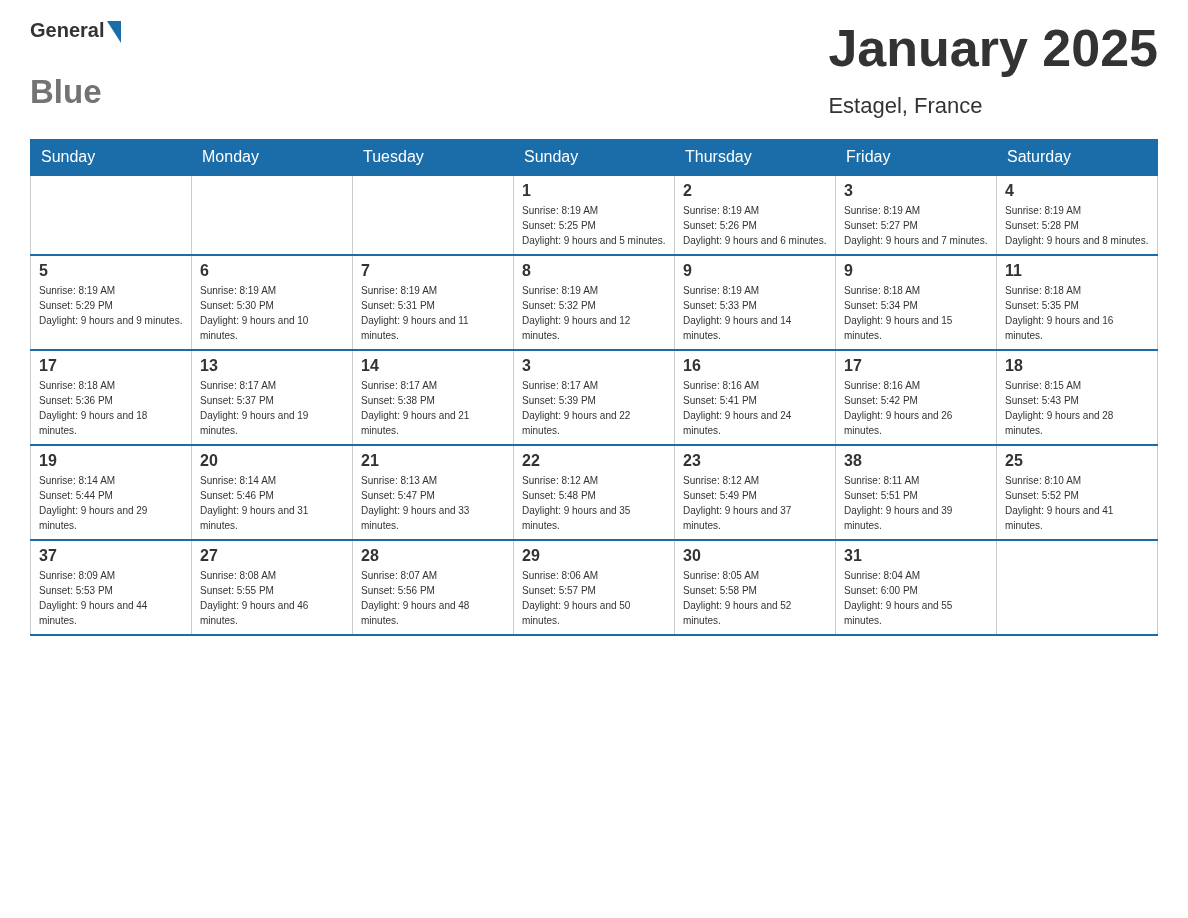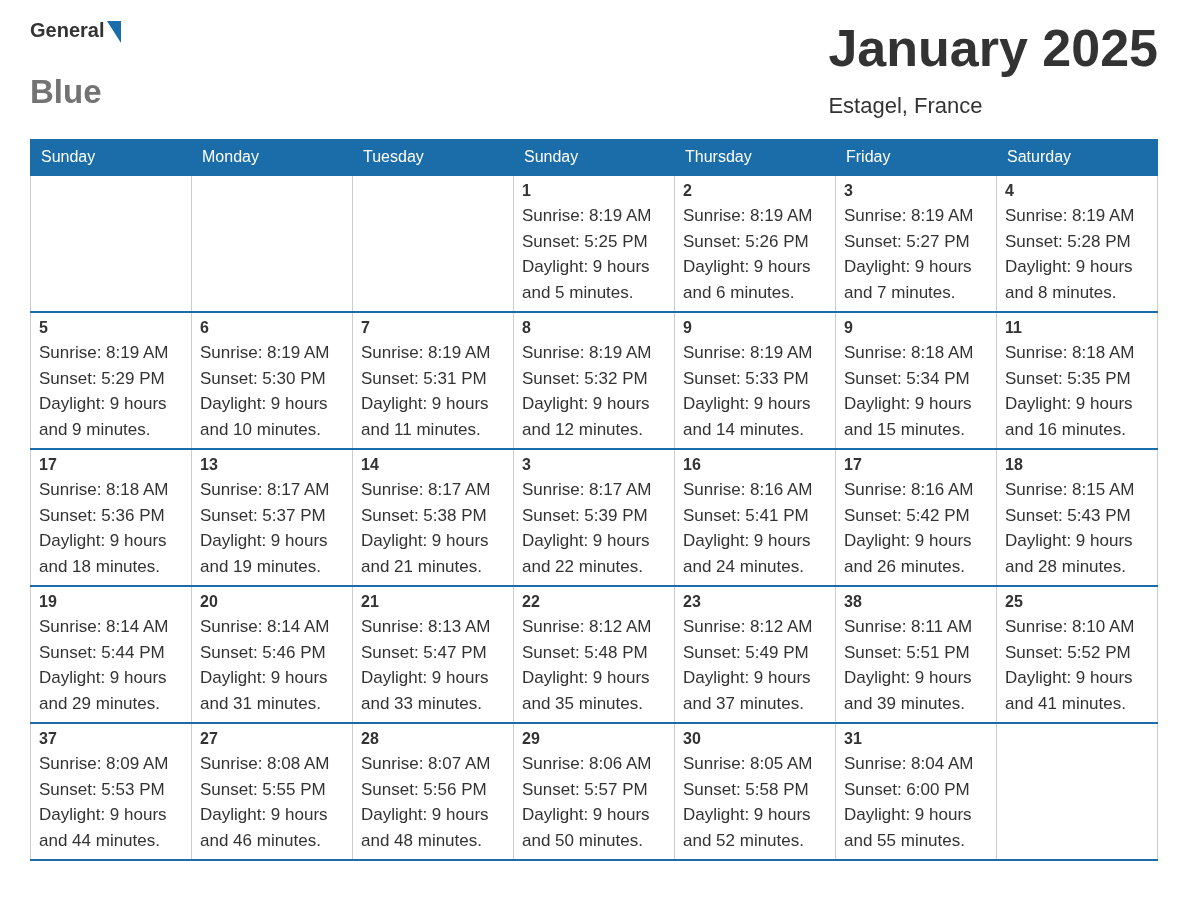--- a/index.html
+++ b/index.html
@@ -76,21 +76,21 @@
     .calendar tr {
       border-bottom: 2px solid #1a6da8;
     }
     .day-number {
       font-size: 16px;
       font-weight: bold;
       color: #333;
       margin-bottom: 3px;
     }
     .day-info {
-      font-size: 17px;
+      font-size: 10px;
       color: #333;
       line-height: 1.5;
     }
     .empty-cell {
       background: #fff;
     }
   </style>
 </head>
 <body>
 

